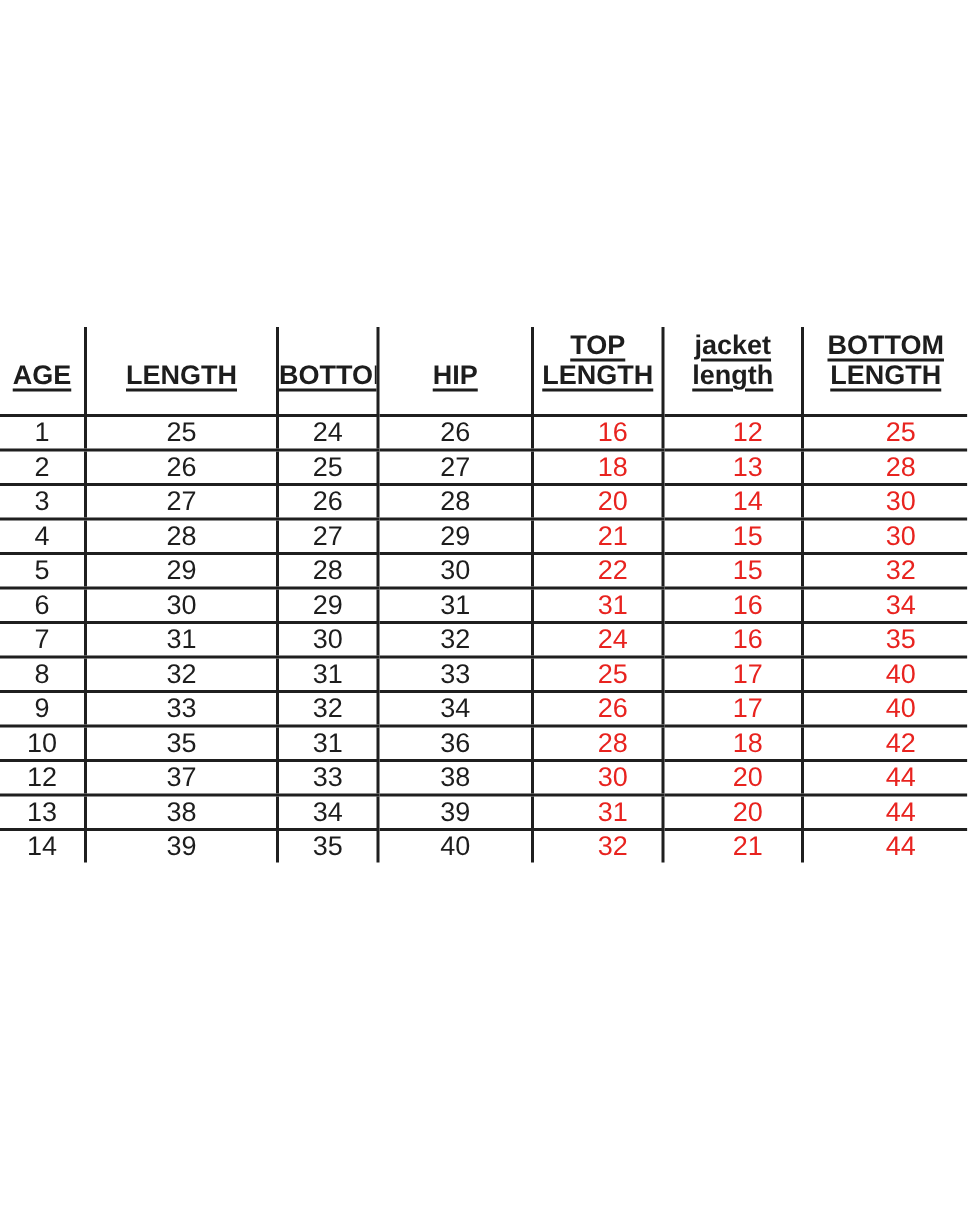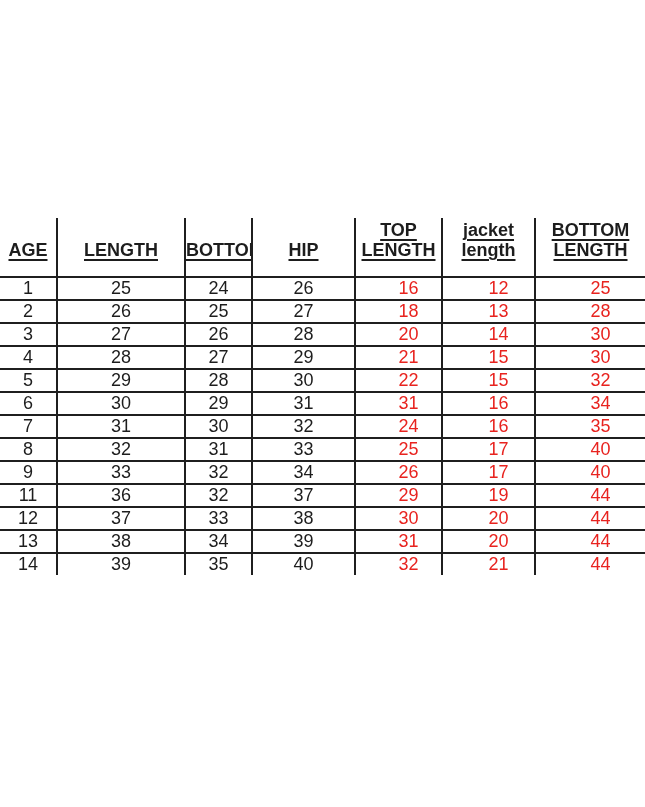--- a/index.html
+++ b/index.html
@@ -173,27 +173,27 @@
         <tr>
           <td>9</td>
           <td>33</td>
           <td>32</td>
           <td>34</td>
           <td>26</td>
           <td>17</td>
           <td>40</td>
         </tr>
         <tr>
-          <td>11</td>
+          <td>10</td>
+          <td>35</td>
+          <td>31</td>
           <td>36</td>
-          <td>32</td>
-          <td>37</td>
-          <td>29</td>
-          <td>19</td>
-          <td>44</td>
+          <td>28</td>
+          <td>18</td>
+          <td>42</td>
         </tr>
         <tr>
           <td>12</td>
           <td>37</td>
           <td>33</td>
           <td>38</td>
           <td>30</td>
           <td>20</td>
           <td>44</td>
         </tr>

